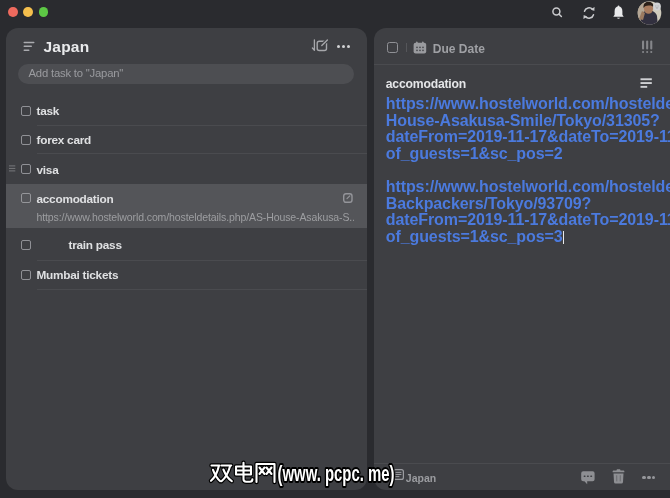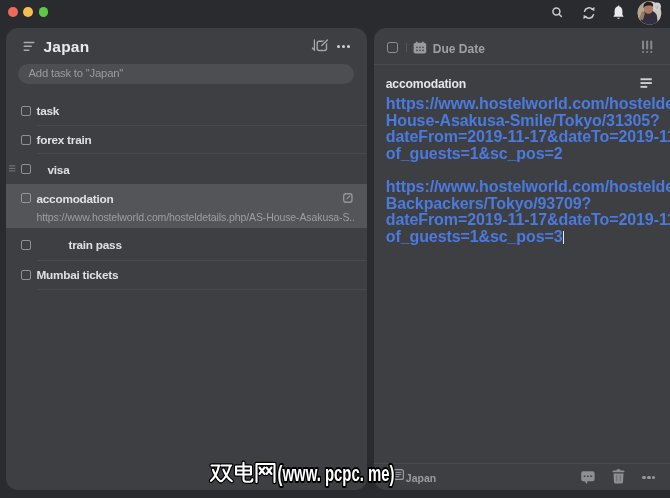--- a/index.html
+++ b/index.html
@@ -78,30 +78,30 @@
     <div class="abs" style="left:341.3px; top:17.2px; width:3.2px; height:3.2px; border-radius:50%; background:#d2d3d5;"></div>
 
     <div class="abs" style="left:12.5px; top:36.5px; width:336px; height:19.5px; border-radius:10px; background:#4d4e52;"></div>
     <div class="abs" style="left:23px; top:39.5px; font-size:11.3px; letter-spacing:-0.2px; color:#9a9b9f;">Add task to "Japan"</div>
 
     <div class="cb" style="left:15.4px; top:78.1px; width:10px; height:10px;"></div>
     <div class="rowtxt" style="left:31px; top:76.5px;">task</div>
     <div class="sep" style="left:31px; right:0; top:97.3px;"></div>
 
     <div class="cb" style="left:15.4px; top:107.1px; width:10px; height:10px;"></div>
-    <div class="rowtxt" style="left:31px; top:105.1px;">forex train</div>
+    <div class="rowtxt" style="left:31px; top:105.1px;">forex card</div>
     <div class="sep" style="left:31px; right:0; top:125.9px;"></div>
 
     <svg class="abs" style="left:3px; top:137.5px;" width="7" height="7" viewBox="0 0 7 7">
       <rect x="0" y="0.4" width="6.3" height="1" fill="#77787c"></rect>
       <rect x="0" y="2.9" width="6.3" height="1" fill="#77787c"></rect>
       <rect x="0" y="5.4" width="6.3" height="1" fill="#77787c"></rect>
     </svg>
     <div class="cb" style="left:15.4px; top:136.5px; width:10px; height:10px;"></div>
-    <div class="rowtxt" style="left:42px; top:135.5px;">visa</div>
+    <div class="rowtxt" style="left:31px; top:135.5px;">visa</div>
 
     <div class="abs" style="left:0; top:156.5px; width:361px; height:44px; background:#545559;"></div>
     <div class="cb" style="left:15.4px; top:165.8px; width:10px; height:10px; border-color:#95969a;"></div>
     <div class="rowtxt" style="left:31px; top:164.5px;">accomodation</div>
     <svg class="abs" style="left:337.5px; top:165.8px;" width="10" height="10" viewBox="0 0 10 10">
       <rect x="0.7" y="0.7" width="8.3" height="8.6" rx="2.2" fill="none" stroke="#94959a" stroke-width="1.4"></rect>
       <path d="M 6.8 2.8 L 4 5.6" stroke="#94959a" stroke-width="1.2" stroke-linecap="round"></path>
     </svg>
     <div class="abs" style="left:31px; top:183.3px; width:317px; font-size:10.5px; color:#9d9ea1; letter-spacing:-0.1px; white-space:nowrap; overflow:hidden;">https://www.hostelworld.com/hosteldetails.php/AS-House-Asakusa-S...</div>
 

